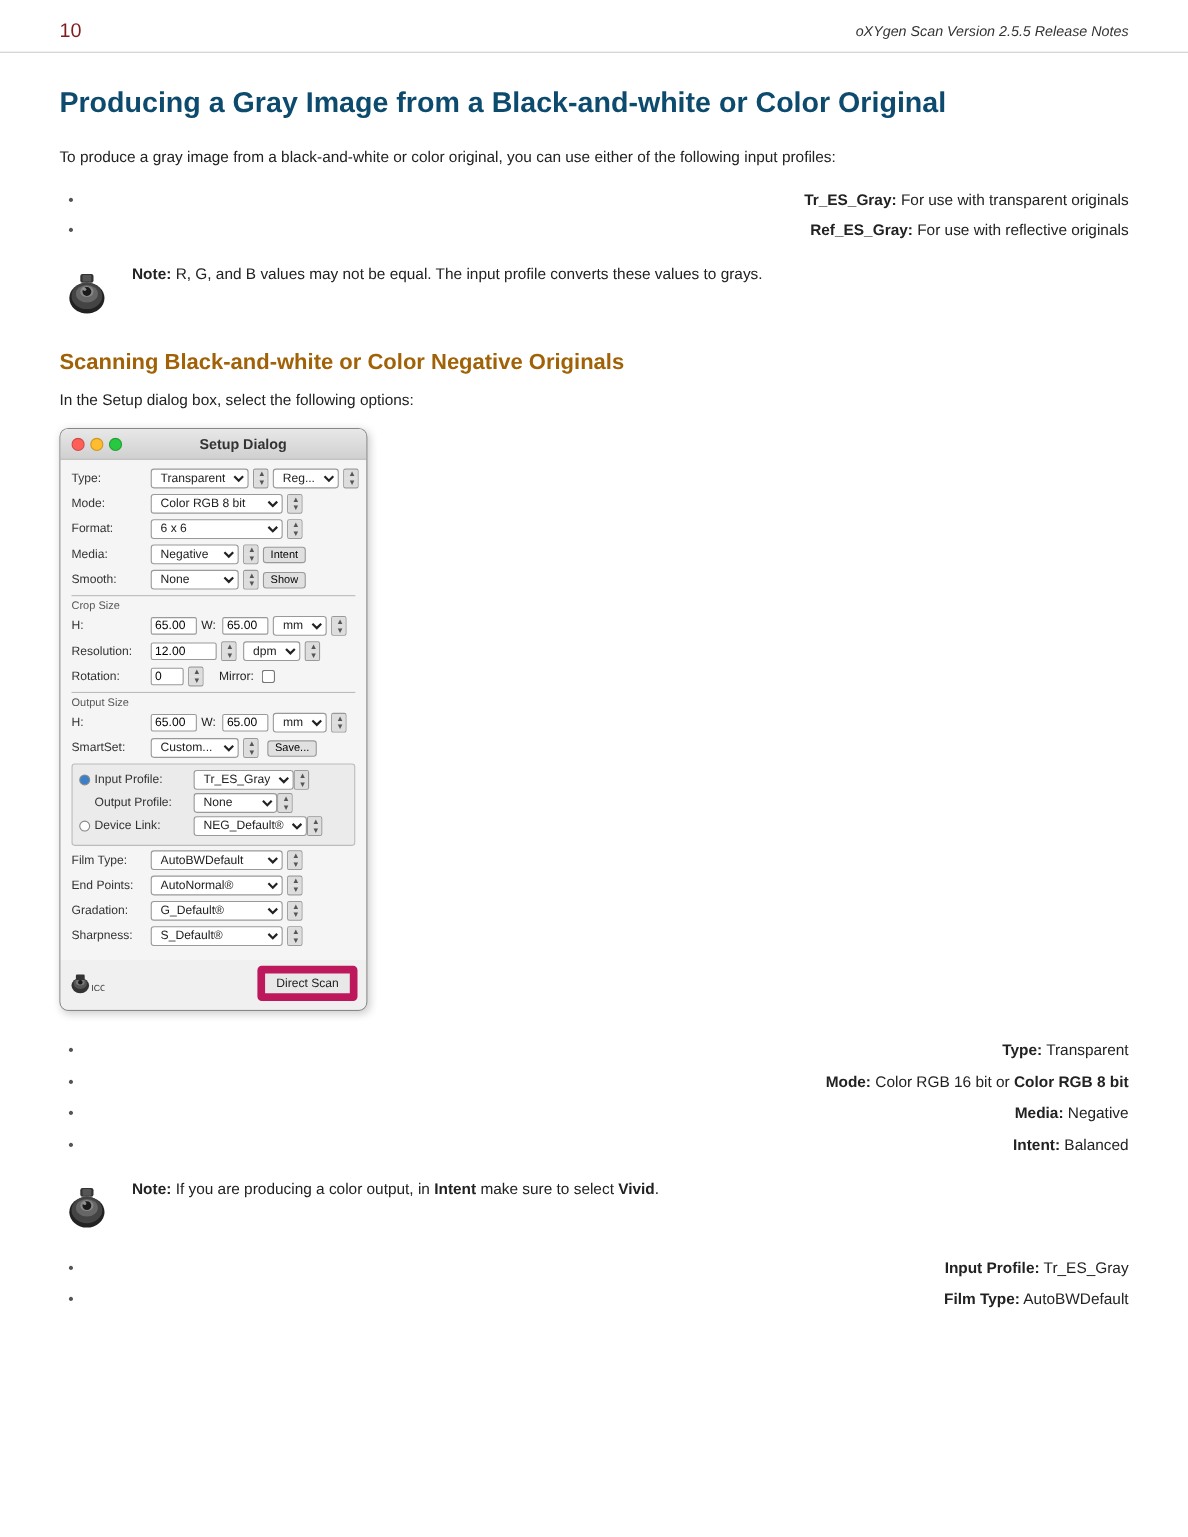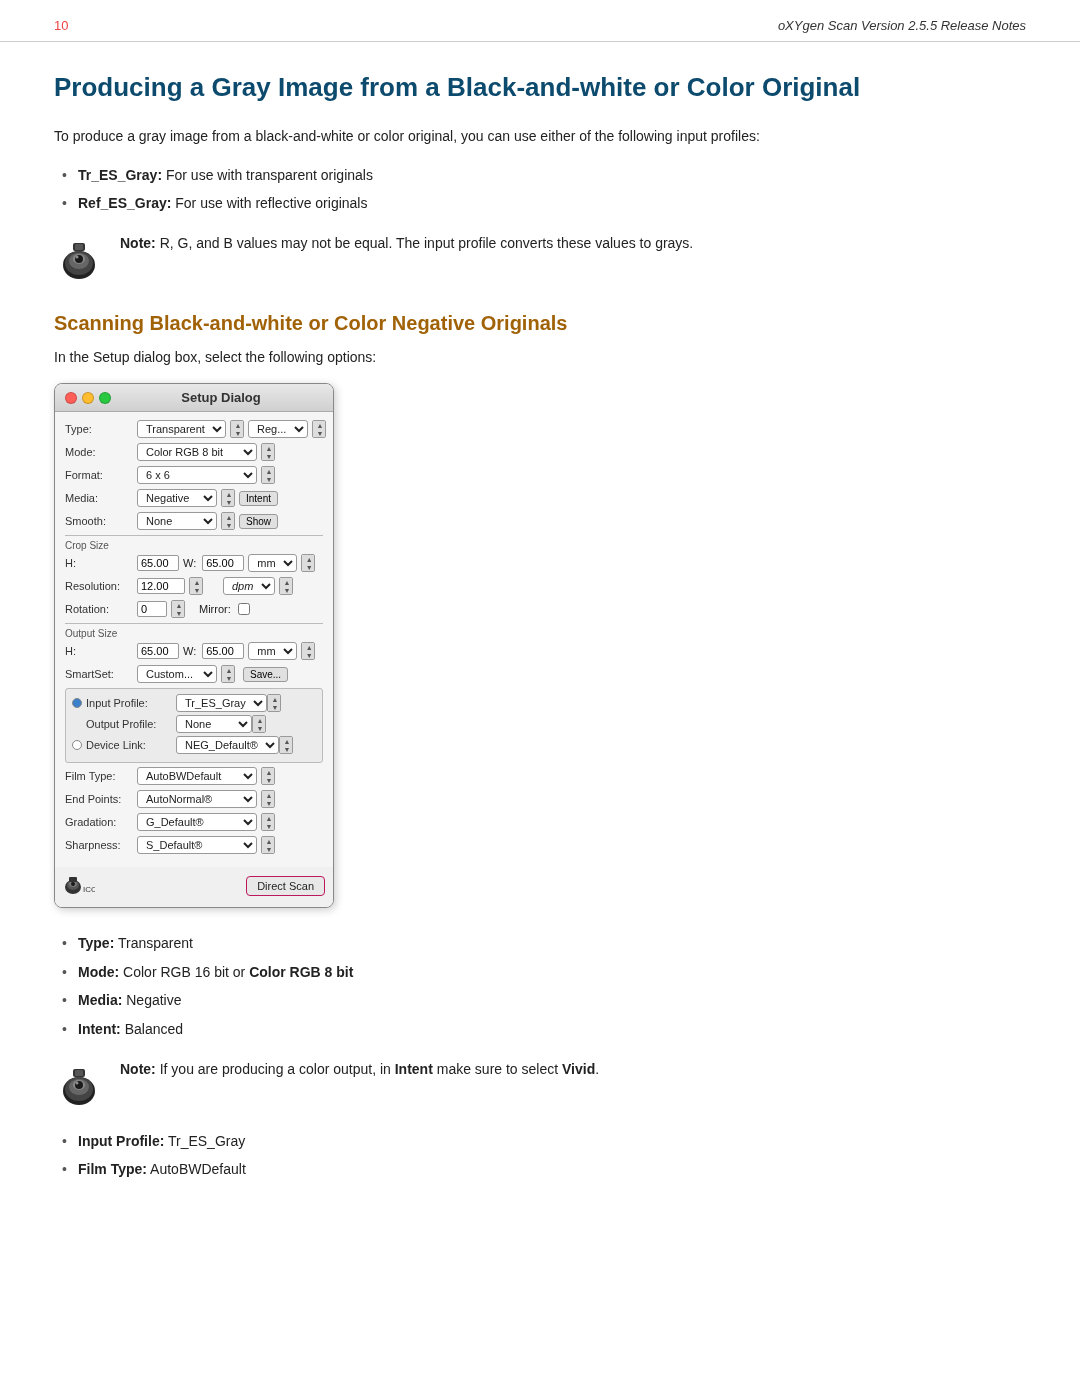--- a/index.html
+++ b/index.html
@@ -23,22 +23,22 @@
     .page-header {
       display: flex;
       justify-content: space-between;
       align-items: center;
       padding: 18px 54px 8px 54px;
       border-bottom: 1px solid #ccc;
       margin-bottom: 0;
     }
 
     .page-number {
-      font-size: 13px;
-      color: #ef4444;
+      font-size: 18px;
+      color: #7f1d1d;
     }
 
     .page-title-right {
       font-size: 13px;
       color: #333;
       font-style: italic;
     }
 
     .content {
       padding: 30px 54px 40px 54px;
@@ -64,20 +64,21 @@
       margin: 0 0 18px 0;
       padding: 0;
     }
 
     .bullet-list li {
       font-size: 14px;
       line-height: 1.6;
       margin-bottom: 6px;
       padding-left: 24px;
       position: relative;
+      text-align: right;
     }
 
     .bullet-list li::before {
       content: "•";
       position: absolute;
       left: 8px;
       color: #555;
     }
 
     .note-box {
@@ -315,21 +316,21 @@
       background: #f0f0f0;
       align-items: center;
     }
 
     .icon-bottom-left {
       flex: 1;
     }
 
     .btn-direct-scan {
       background: #e8e8e8;
-      border: 1px solid #be185d;
+      border: 7px solid #be185d;
       border-radius: 4px;
       font-size: 11px;
       padding: 3px 10px;
       cursor: pointer;
       color: #222;
     }
 
     .bold { font-weight: bold; }
 
     .bullet-list li .bold { font-weight: bold; }
@@ -507,26 +508,26 @@
               <div class="stepper">
                 <button class="stepper-btn">▲</button>
                 <button class="stepper-btn">▼</button>
               </div>
             </div>
           </div>
 
           <div class="dialog-row">
             <span class="dialog-label">Resolution:</span>
             <div class="dialog-control">
-              <input class="input-box" value="12.00" style="width: 48px;">
-              <div class="stepper">
-                <button class="stepper-btn">▲</button>
-                <button class="stepper-btn">▼</button>
-              </div>
-              <select class="select-box" style="min-width:36px; margin-left:16px;font-style:italic;">
+              <input class="input-box" value="12.00" style="width: 60px;">
+              <div class="stepper">
+                <button class="stepper-btn">▲</button>
+                <button class="stepper-btn">▼</button>
+              </div>
+              <select class="select-box" style="min-width:36px; margin-left:2px;">
                 <option>dpm</option>
               </select>
               <div class="stepper">
                 <button class="stepper-btn">▲</button>
                 <button class="stepper-btn">▼</button>
               </div>
             </div>
           </div>
 
           <div class="dialog-row">

